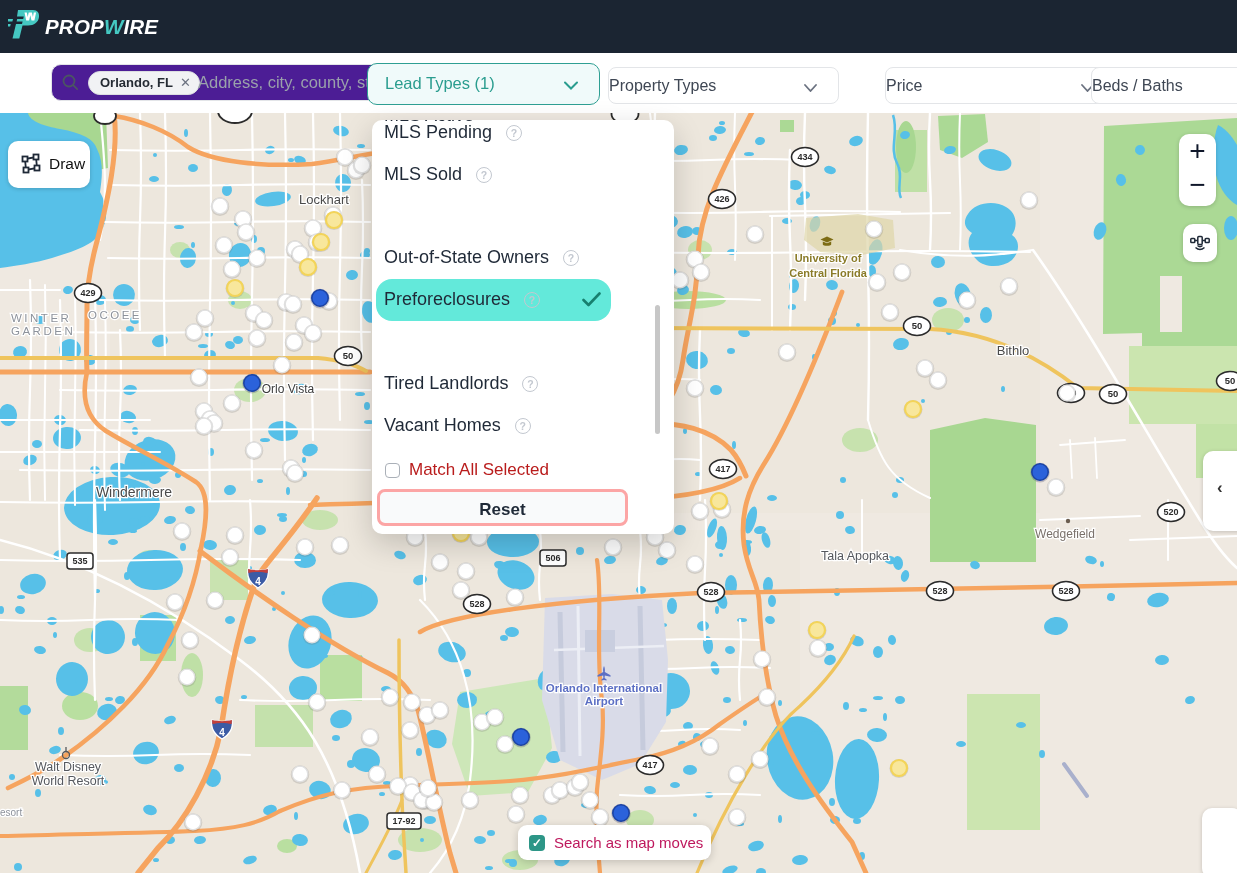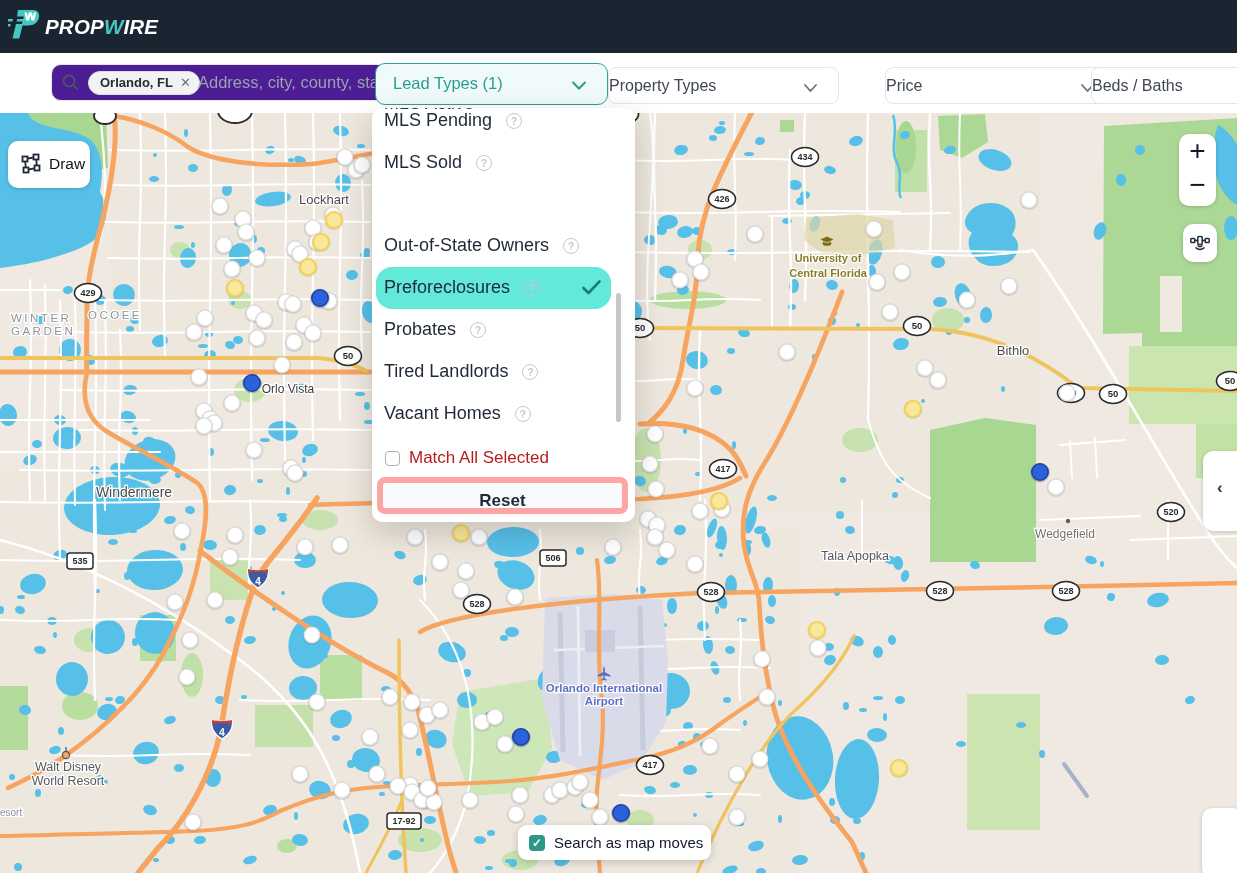--- a/index.html
+++ b/index.html
@@ -7,40 +7,40 @@
 .logo { position:absolute; left:8px; top:9px; }
 .logotxt { position:absolute; left:45px; top:15px; color:#fff; font-size:20.5px; font-weight:700; font-style:italic; letter-spacing:0.2px; }
 .logotxt .w { color:#45c8c2; }
 .fbar { position:absolute; left:0; top:53px; width:1237px; height:60px; background:#ffffff; }
 .sbox { position:absolute; left:9px; top:11px; width:350px; height:37px; border:1px solid #e3e5e8; border-radius:10px; background:#4c1d95;margin-left:42px; }
 .chip { position:absolute; left:36px; top:6px; height:24px; padding:0 8px 0 11px; background:#f1f2f4; border:1px solid #dcdee1; border-radius:12px; font-size:13px; font-weight:700; color:#252b33; line-height:22px; }
 .chip .x { color:#6b7280; font-weight:400; margin-left:7px; font-size:13px; }
 .ph { position:absolute; left:146px; top:8px; font-size:16.5px; color:#9aa1ab; white-space:nowrap; overflow:hidden; width:212px; }
 .fbtn { position:absolute; top:13.5px; height:37.5px; background:#fff; border:1px solid #e3e5e8; border-radius:8px; font-size:16px; color:#3f4754; line-height:35px; }
 .chev { position:absolute; top:15px; }
-.lead { position:absolute; left:367px; top:10px; width:233px; height:42px; background:#f0fafa; border:1.5px solid #2f9f93; border-radius:10px; color:#2a9d8f; font-size:16.5px; line-height:39px; padding-left:17px;margin-left:8px; }
+.lead { position:absolute; left:367px; top:10px; width:233px; height:42px; background:#f0fafa; border:1.5px solid #2f9f93; border-radius:10px; color:#2a9d8f; font-size:16.5px; line-height:39px; padding-left:17px; }
 .mapwrap { position:absolute; left:0; top:113px; width:1237px; height:760px; overflow:hidden; }
 .ovl { position:absolute; background:#fff; box-shadow:0 1px 4px rgba(0,0,0,0.18); }
 .draw { left:8px; top:28px; width:82px; height:47px; border-radius:10px; }
 .zoomp { left:1179px; top:21px; width:37px; height:72px; border-radius:10px; color:#1f2937; }
 .zoomp div { width:100%; text-align:center; font-size:28px; font-weight:400; height:36px; line-height:34px; color:#0f172a; }
 .satb { left:1183px; top:111px; width:34px; height:38px; border-radius:10px; }
 .tab { left:1203px; top:338px; width:40px; height:80px; border-radius:10px 0 0 10px; }
 .tab span { position:absolute; left:14px; top:27px; font-size:17px; font-weight:700; color:#333; }
 .brbox { left:1202px; top:695px; width:40px; height:70px; border-radius:10px; }
 .pill { left:518px; top:712px; width:193px; height:35px; border-radius:9px; box-shadow:0 2px 8px rgba(0,0,0,0.18); }
 .pill .cb { position:absolute; left:11px; top:9.5px; width:16px; height:16px; background:#2d9687; border-radius:4px; color:#fff; font-size:12px; text-align:center; line-height:16px; font-weight:700; }
-.pill .t { position:absolute; left:36px; top:9px; font-size:15px; color:#0f172a; }
-.panel { position:absolute; left:372px; top:108px; width:263px; height:414px; background:#fff; border-radius:10px; box-shadow:0 10px 30px rgba(0,0,0,0.18); overflow:hidden; }
+.pill .t { position:absolute; left:36px; top:9px; font-size:15px; color:#be185d; }
+.panel { position:absolute; left:372px; top:120px; width:302px; height:414px; background:#fff; border-radius:10px; box-shadow:0 10px 30px rgba(0,0,0,0.18); overflow:hidden; }
 .item { position:absolute; left:0; width:263px; height:42px; font-size:18px; color:#1f2937; }
 .item .tx { position:absolute; left:12px; top:10px; }
 .qm { display:inline-block; width:16px; height:16px; border:1.5px solid #c3c8d0; border-radius:50%; color:#c3c8d0; font-size:10.5px; text-align:center; line-height:14px; vertical-align:1px; margin-left:9px; font-weight:700; }
 .hl { background:#63e9da; left:4px !important; width:235px !important;border-radius:16px; }
 .hl .tx { left:8px !important; }
-.reset { position:absolute; left:5px; top:369px; width:251px; height:37px; background:#f9fafb; border:6px solid #fca5a5; border-radius:8px; text-align:center; line-height:35px; font-size:17px; font-weight:700; color:#1f2937; }
+.reset { position:absolute; left:5px; top:369px; width:251px; height:37px; background:#f9fafb; border:3px solid #fca5a5; border-radius:8px; text-align:center; line-height:35px; font-size:17px; font-weight:700; color:#1f2937; }
 .mall { position:absolute; left:13px; top:336px; font-size:17px; color:#b91c1c; }
 .mcb { position:absolute; left:13px; top:343px; width:15px; height:15px; border:1.5px solid #aab0b8; border-radius:4px; background:#fff; }
 </style></head>
 <body>
 <div class="mapwrap">
 <svg width="1237" height="760" viewBox="0 113 1237 760">
 <rect x="0" y="113" width="1237" height="760" fill="#efe9e1"></rect>
 <rect x="110" y="113" width="270" height="260" fill="#ece5da" opacity="0.5"></rect>
 <rect x="620" y="113" width="420" height="400" fill="#ece5da" opacity="0.5"></rect>
 <rect x="0" y="470" width="380" height="410" fill="#ece5da" opacity="0.5"></rect>
@@ -989,23 +989,20 @@
     </div>
   <div class="item" style="top:117px">
       <span class="tx">Out-of-State Owners <span class="qm">?</span></span>
     </div>
   <div class="item hl" style="top:159px">
       <span class="tx">Preforeclosures <span class="qm">?</span></span>
     <svg style="position:absolute;right:10px;top:13px" width="19" height="15" viewBox="0 0 19 15">
         <path d="M1.5,8 L6.5,13 L17.5,1.5" fill="none" stroke="#17806f" stroke-width="2.6" stroke-linecap="round" stroke-linejoin="round"></path>
       </svg>
   </div>
-  <div class="item" style="top:201px">
-      <span class="tx">Probates <span class="qm">?</span></span>
-    </div>
   <div class="item" style="top:243px">
       <span class="tx">Tired Landlords <span class="qm">?</span></span>
     </div>
   <div class="item" style="top:285px">
       <span class="tx">Vacant Homes <span class="qm">?</span></span>
     </div>
   <div style="position:absolute;right:14px;top:185px;width:5px;height:129px;background:#c7c7c7;border-radius:3px"></div>
   <div class="mcb"></div>
   <div class="mall" style="left:37px;top:340px">Match All Selected</div>
   <div class="reset">Reset</div>

